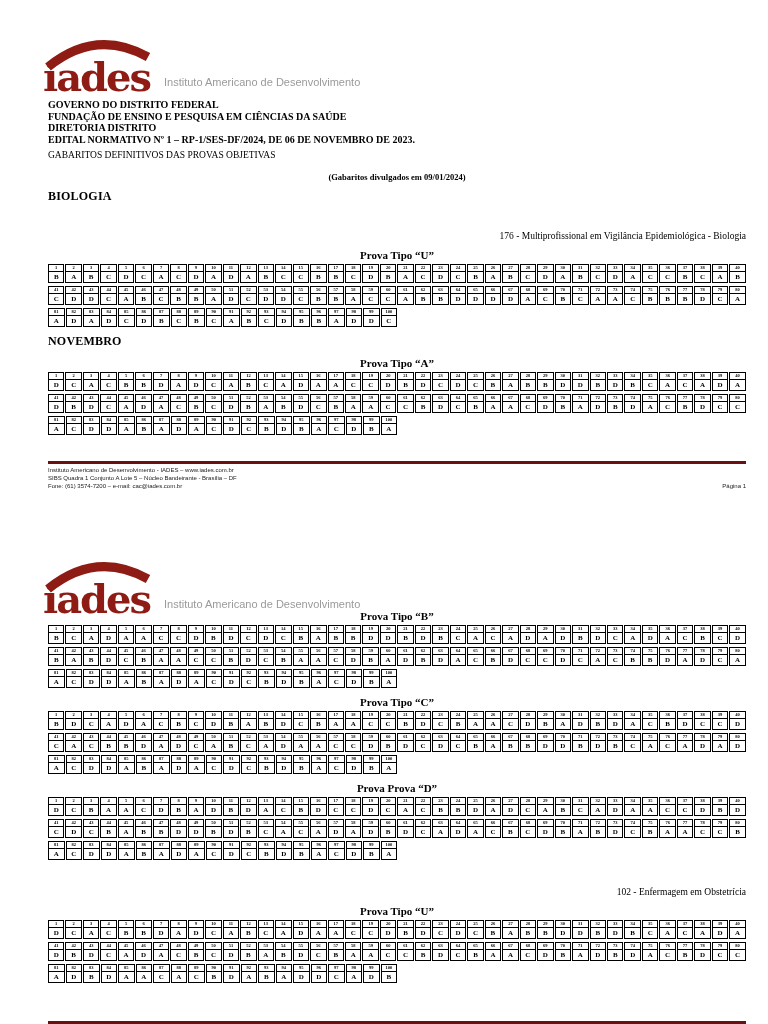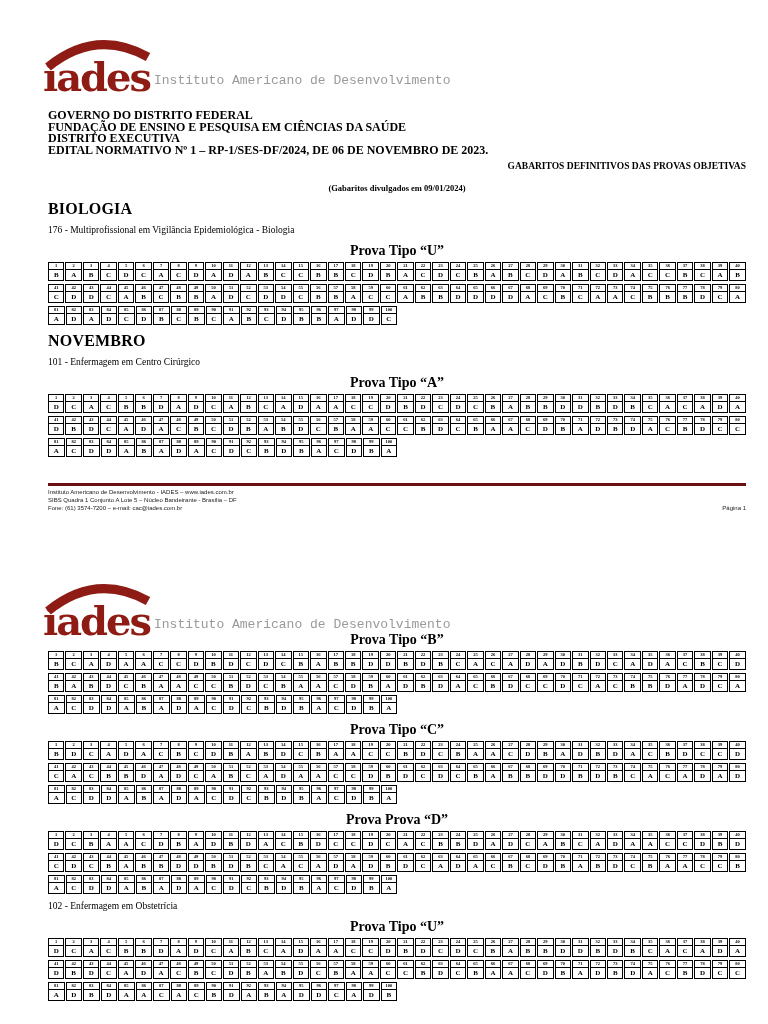--- a/index.html
+++ b/index.html
@@ -5,43 +5,43 @@
   html, body { margin: 0; padding: 0; background: #ffffff; }
   body {
     width: 768px; height: 1024px; overflow: hidden;
     font-family: "Liberation Serif", serif; color: #000;
     position: relative;
   }
   .page { padding: 0 22px 0 48px; }
   .page1 { padding-top: 26px; }
 
   
-  .logo-row { display: flex; align-items: flex-end; height: 70px; margin-left: -6px; }
-  .logo-sub { font-family: Liberation Mono, monospace; font-size: 13px; color: #9a9a9a; padding-bottom: 8px; text-align: right; }
+  .logo-row { display: flex; align-items: flex-end; gap: 10px; height: 70px; margin-left: -6px; }
+  .logo-sub { font-family: Liberation Sans, sans-serif; font-size: 11px; color: #9a9a9a; padding-bottom: 8px; text-align: right; }
 
   
-  .gov-lines { font-weight: bold; font-size: 12px; line-height: 11.5px; margin-top: 14px; }
-  .doc-title { text-align: right; font-weight: bold; font-size: 9.5px; margin-top: 5px; }
+  .gov-lines { font-weight: bold; font-size: 10px; line-height: 11.5px; margin-top: 3px; }
+  .doc-title { text-align: left; font-weight: normal; font-size: 9.5px; margin-top: 5px; }
   .doc-subtitle { text-align: center; font-weight: bold; font-size: 8.5px; margin-top: 12px; }
 
   
   .legend { margin-top: 3px; }
   .legend-label { font-weight: bold; font-size: 9.5px; }
   .legend-item { display: flex; align-items: center; gap: 4px; margin: 1px 0 0 2px; height: 8px; }
   .legend-box { width: 15px; height: 7px; background: #c9c9c9; border: 1px solid #000;
     box-sizing: border-box; font-size: 5px; line-height: 5px; text-align: center; font-weight: bold; }
   .legend-text { font-size: 5.5px; }
 
   
-  .category { font-weight: bold; font-size: 16px; margin-top: 7px; letter-spacing: 0.2px; }
-  .job { font-size: 9.5px; margin-top: 7px; }
+  .category { font-weight: bold; font-size: 12px; margin-top: 7px; letter-spacing: 0.2px; }
+  .job { font-size: 9.5px; margin-top: 27px; text-align: right; }
 
   
   .prova { margin-top: 8px; }
-  .prova-title { text-align: center; font-weight: bold; font-size: 14px; margin-bottom: 1px; }
+  .prova-title { text-align: center; font-weight: bold; font-size: 11px; margin-bottom: 1px; }
   .band { display: flex; gap: 1px; margin-top: 3px; }
   .band.w20 { width: 50%; }
   .cell { flex: 1; border: 1px solid #000; box-sizing: border-box; background: #fff; }
   .qnum { height: 6px; border-bottom: 1px solid #000; font-size: 4.5px; line-height: 6px;
     text-align: center; font-weight: bold; overflow: hidden; }
   .qans { height: 10px; font-size: 7px; line-height: 10px; text-align: center; font-weight: bold; }
 
   
   .footer { margin-top: 26px; border-top: 3px solid #6a1012; padding-top: 2px;
     display: flex; justify-content: space-between; align-items: flex-end;
@@ -62,21 +62,21 @@
     <svg width="112" height="66" viewBox="0 0 112 66">
       <path d="M6 37 Q54 -2 106 27" fill="none" stroke="#8e1b14" stroke-width="9"></path>
       <text x="1" y="61" font-size="40" font-weight="bold" fill="#8e1b14" font-family="DejaVu Serif, serif" letter-spacing="-2">iades</text>
     </svg>
     <div class="logo-sub">Instituto Americano de Desenvolvimento</div>
   </div>
 
   <div class="gov-lines">
     <div>GOVERNO DO DISTRITO FEDERAL</div>
     <div>FUNDAÇÃO DE ENSINO E PESQUISA EM CIÊNCIAS DA SAÚDE</div>
-    <div>DISTRITO EXECUTIVA</div>
+    <div>DIRETORIA DISTRITO</div>
     <div>EDITAL NORMATIVO Nº 1 – RP-1/SES-DF/2024, DE 06 DE NOVEMBRO DE 2023.</div>
   </div>
 
   <div class="doc-title">GABARITOS DEFINITIVOS DAS PROVAS OBJETIVAS</div>
   <div class="doc-subtitle">(Gabaritos divulgados em 09/01/2024)</div>
 
 
   <div class="blocks">
       <div class="category">BIOLOGIA</div>
       <div class="job">176 - Multiprofissional em Vigilância Epidemiológica - Biologia</div>
@@ -483,21 +483,20 @@
             <div class="qnum">99</div>
             <div class="qans">D</div>
           </div>
           <div class="cell">
             <div class="qnum">100</div>
             <div class="qans">C</div>
           </div>
         </div>
       </div>
       <div class="category">NOVEMBRO</div>
-      <div class="job">101 - Enfermagem em Centro Cirúrgico</div>
       <div class="prova">
         <div class="prova-title">Prova Tipo “A”</div>
         <div class="band">
           <div class="cell">
             <div class="qnum">1</div>
             <div class="qans">D</div>
           </div>
           <div class="cell">
             <div class="qnum">2</div>
             <div class="qans">C</div>

